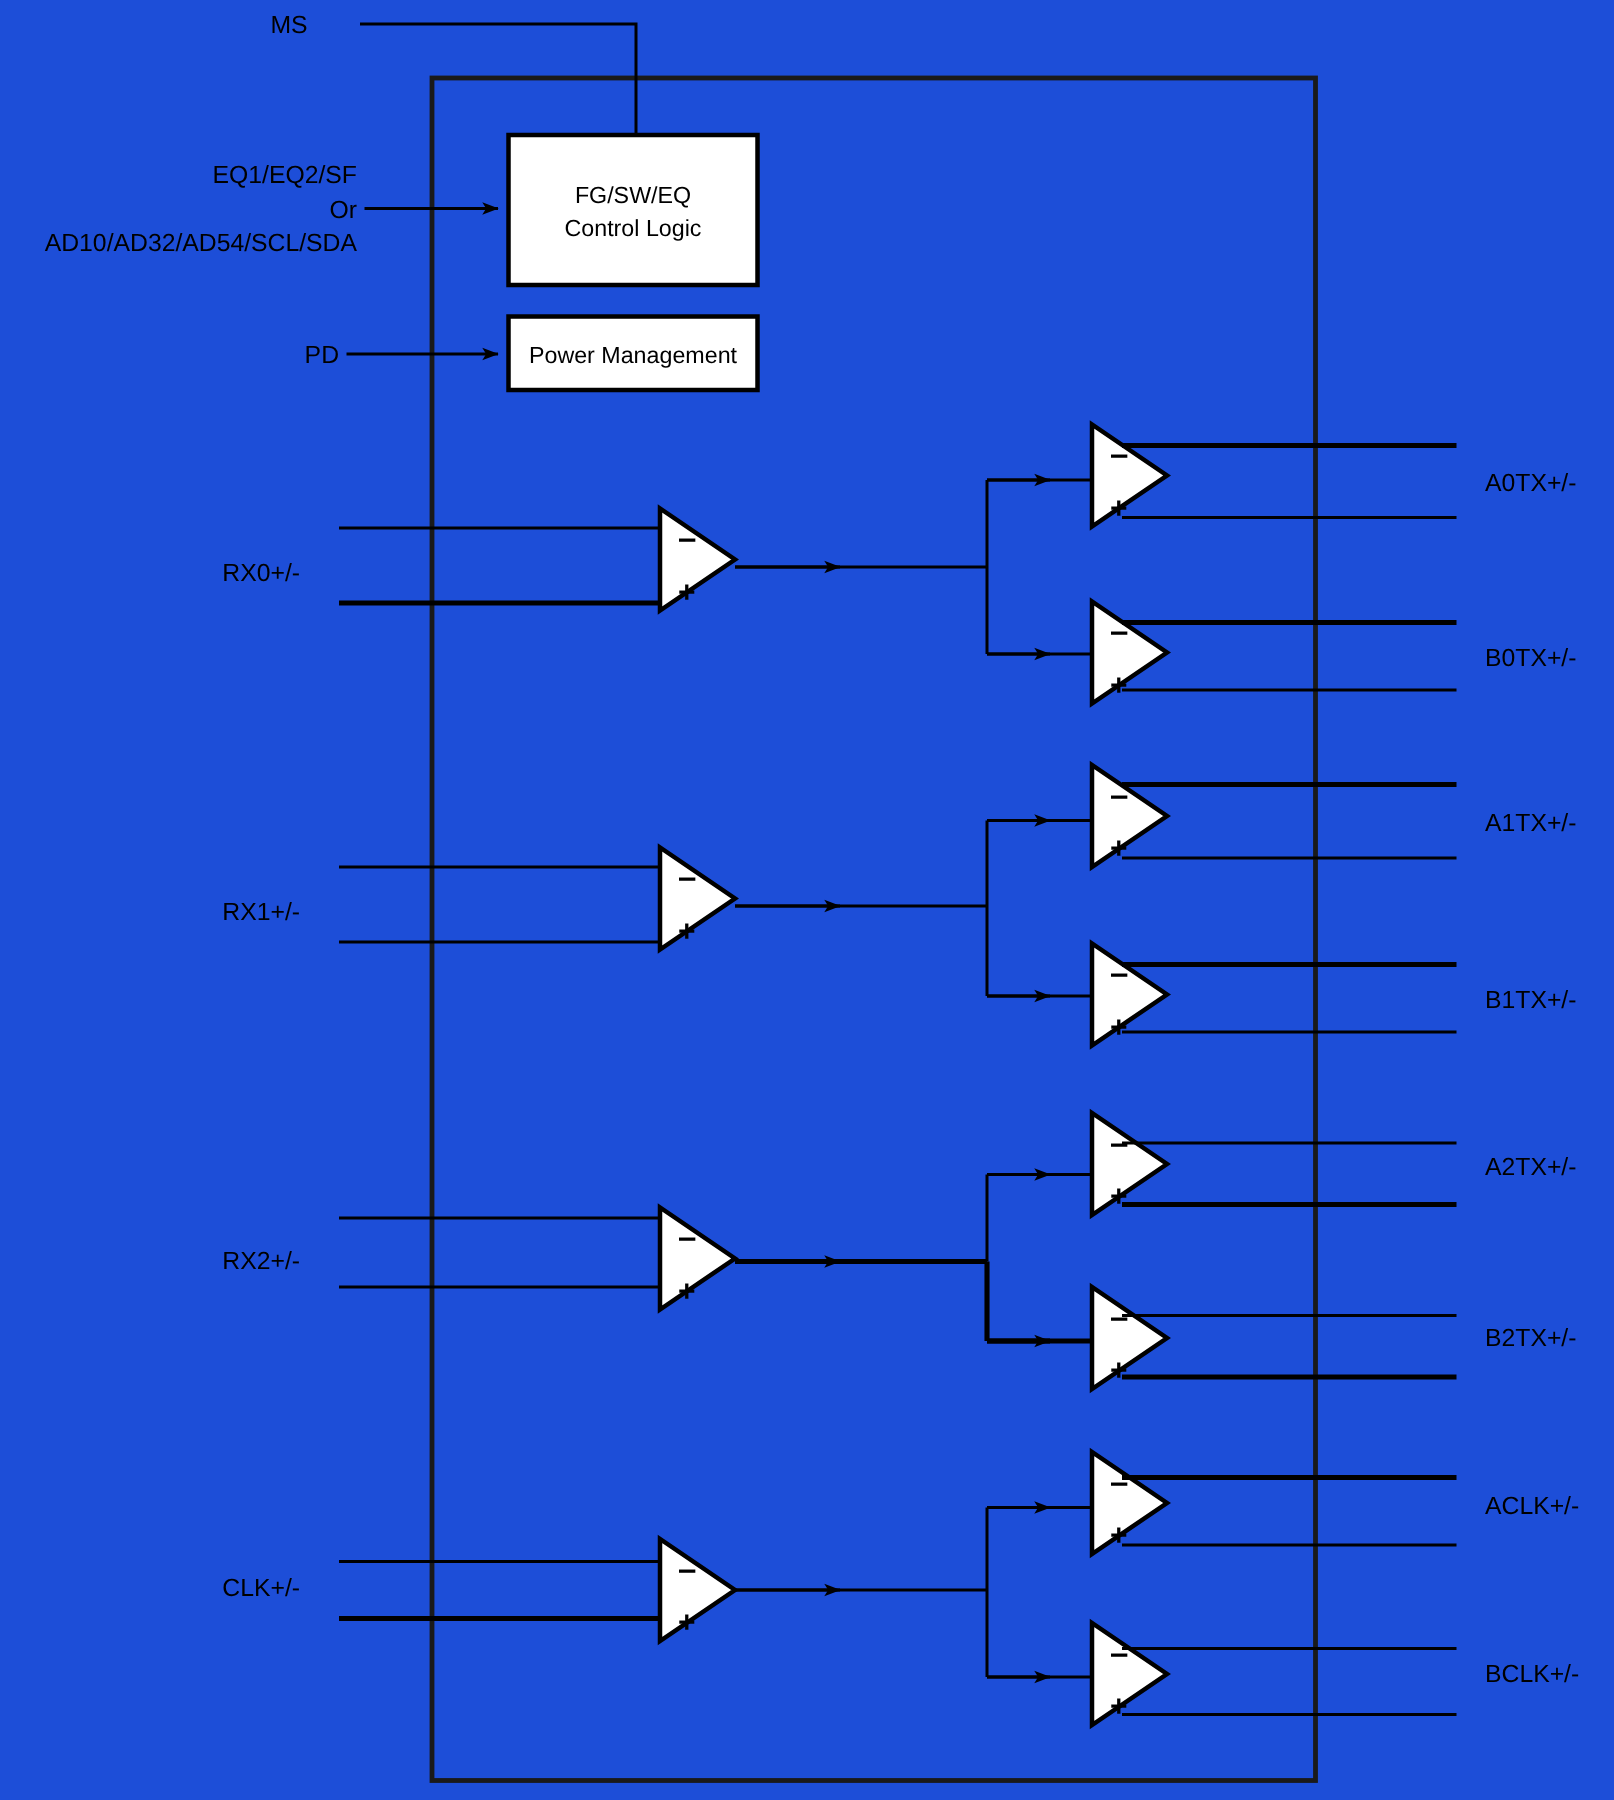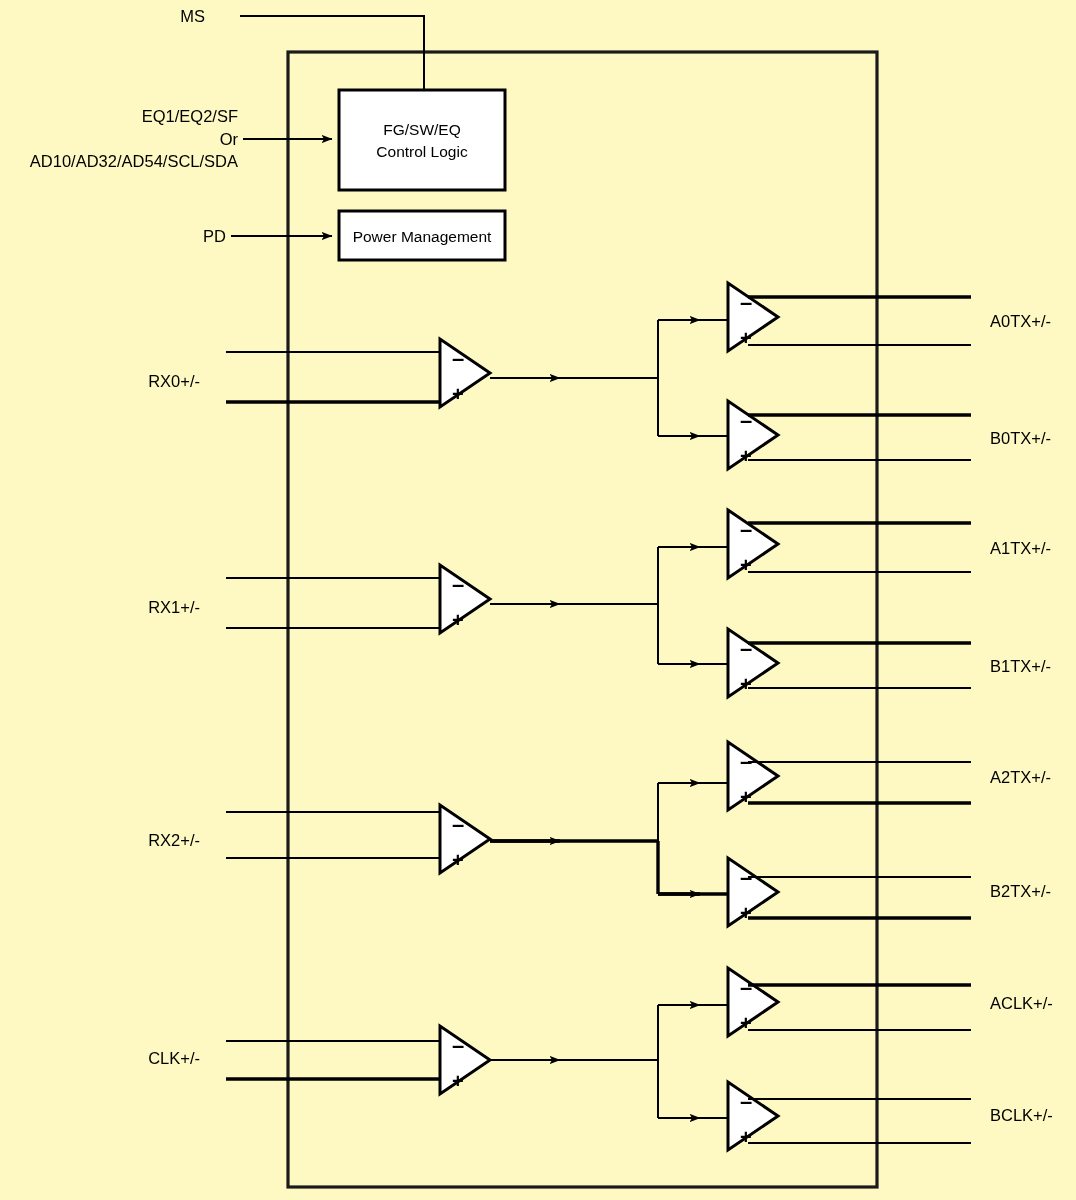--- a/index.html
+++ b/index.html
@@ -8,21 +8,21 @@
     padding: 0;
     background: #ffffff;
   }
   body {
     font-family: "Liberation Sans", sans-serif;
   }
   #diagram-root {
     position: relative;
     width: 1076px;
     height: 1200px;
-    background: #fef9c3;
+    background: #1d4ed8;
     overflow: hidden;
   }
   svg.diagram {
     display: block;
     width: 1076px;
     height: 1200px;
   }
   .wire {
     stroke: #000000;
     fill: none;

